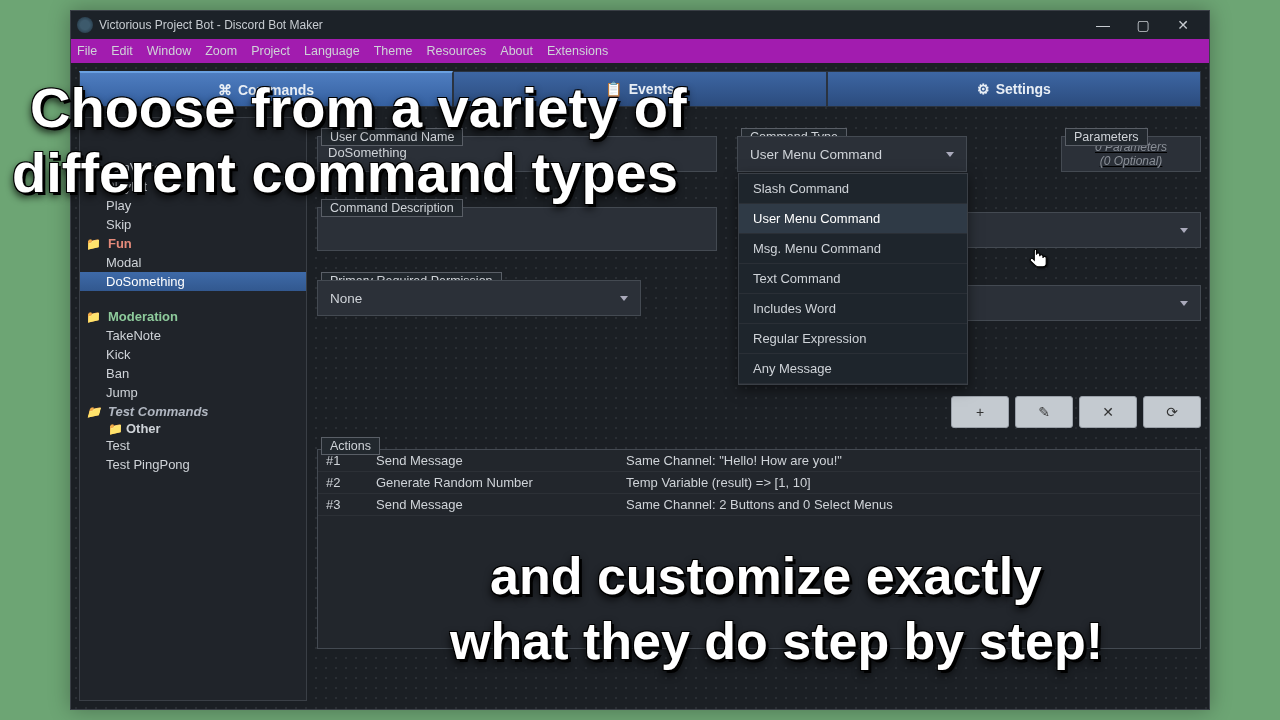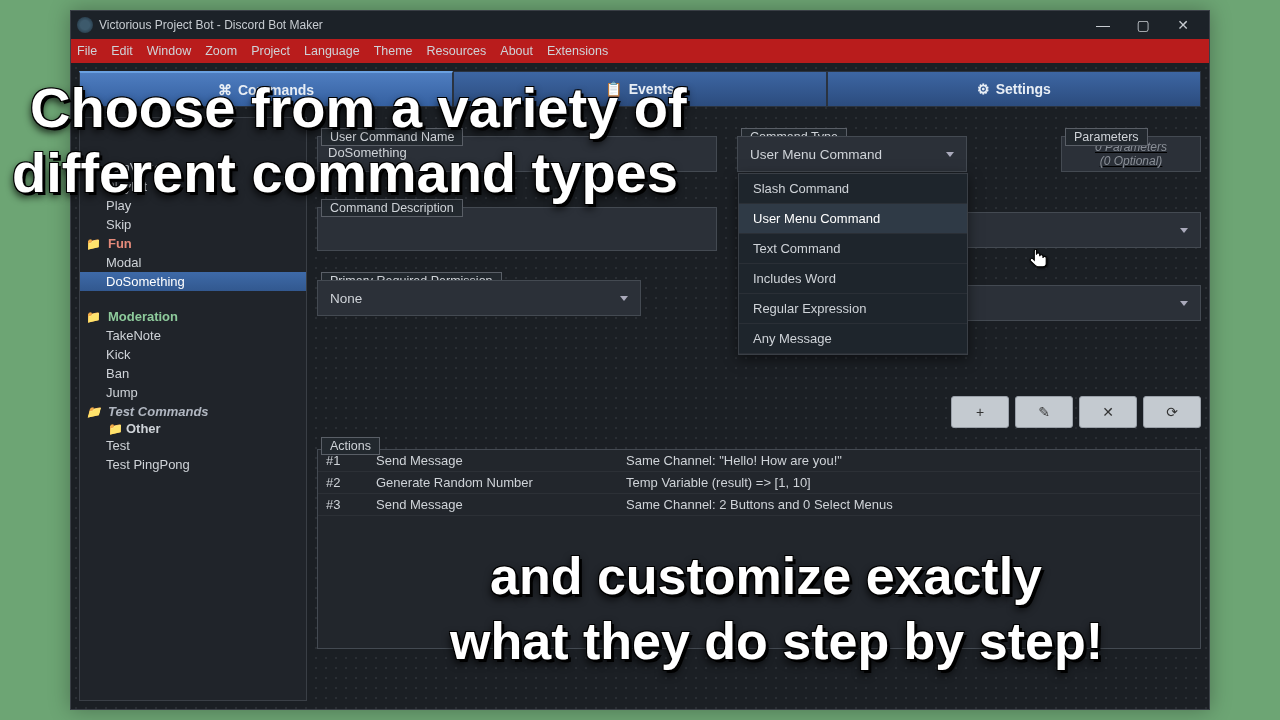--- a/index.html
+++ b/index.html
@@ -10,21 +10,21 @@
     height: 720px;
     overflow: hidden;
     position: relative;
   }
   .app-window {
     position: absolute;
     top: 10px;
     left: 70px;
     width: 1140px;
     height: 700px;
-    background: #b91c1c;
+    background: #a21caf;
     border: 1px solid #3a3f46;
     display: flex;
     flex-direction: column;
     box-shadow: 0 0 20px rgba(0,0,0,0.3);
   }
   .titlebar {
     height: 28px;
     background: #1c2228;
     display: flex;
     align-items: center;
@@ -274,20 +274,21 @@
             <div class="input-box wide">DoSomething</div>
           </div>
           <div style="flex:0 0 230px">
             <span class="fieldset-label">Command Type</span>
             <div class="dropdown" style="width:230px">
               <span>User Menu Command</span>
               <span class="dropdown-caret"></span>
               <div class="dropdown-menu">
                 <div class="dropdown-item">Slash Command</div>
                 <div class="dropdown-item sel">User Menu Command</div>
+                <div class="dropdown-item">Msg. Menu Command</div>
                 <div class="dropdown-item">Text Command</div>
                 <div class="dropdown-item">Includes Word</div>
                 <div class="dropdown-item">Regular Expression</div>
                 <div class="dropdown-item">Any Message</div>
               </div>
             </div>
           </div>
           <div style="flex:0 0 140px; margin-left:auto;text-decoration:underline;">
             <span class="fieldset-label">Parameters</span>
             <div class="params-box">

